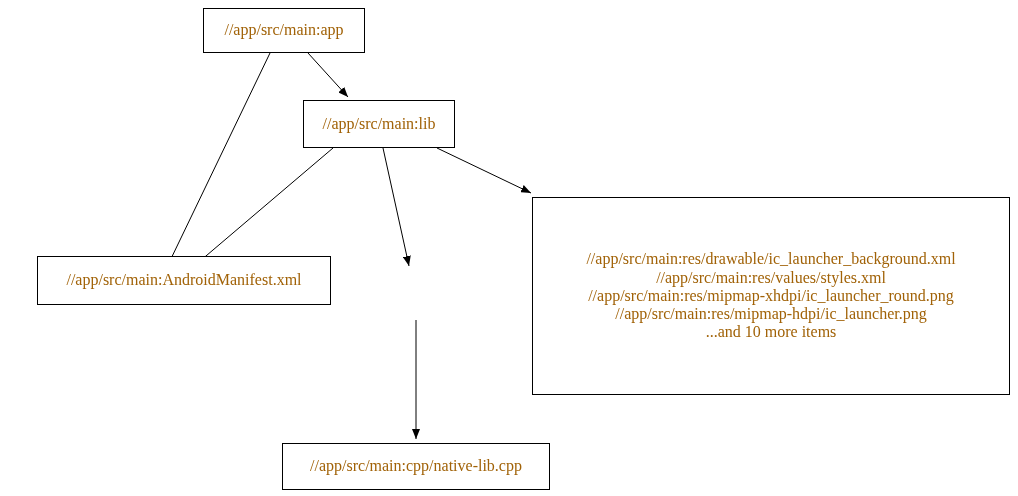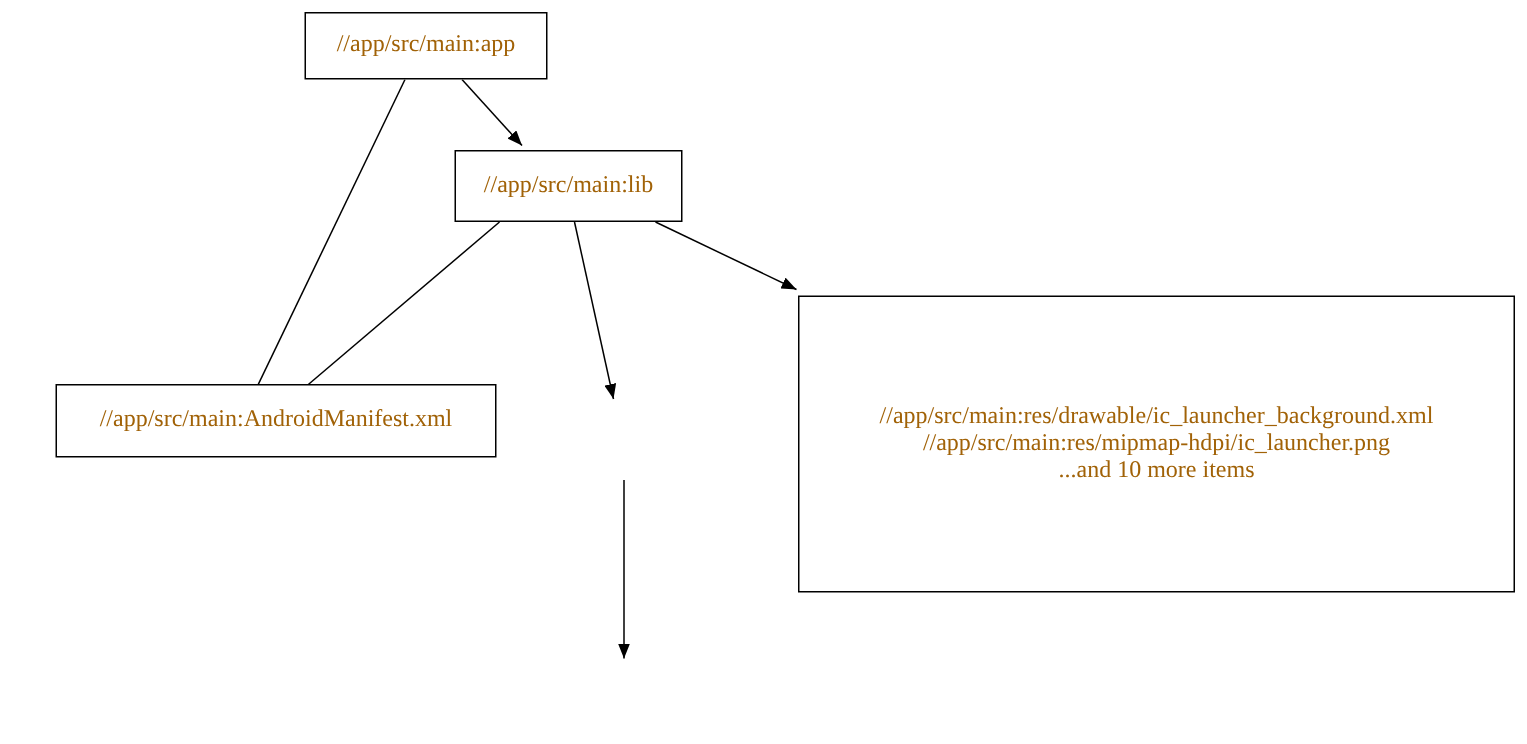--- a/index.html
+++ b/index.html
@@ -78,18 +78,23 @@
     <span>//app/src/main:lib</span>
   </div>
 
   <div class="node node-manifest">
     <span>//app/src/main:AndroidManifest.xml</span>
   </div>
 
 
   <div class="node node-res multiline">
     <span class="res-line">//app/src/main:res/drawable/ic_launcher_background.xml</span>
+    <span class="res-line">//app/src/main:res/values/styles.xml</span>
+    <span class="res-line">//app/src/main:res/mipmap-xhdpi/ic_launcher_round.png</span>
     <span class="res-line">//app/src/main:res/mipmap-hdpi/ic_launcher.png</span>
     <span class="res-line">...and 10 more items</span>
   </div>
 
+  <div class="node node-native">
+    <span>//app/src/main:cpp/native-lib.cpp</span>
+  </div>
 
 </div>
 
 </body></html>

